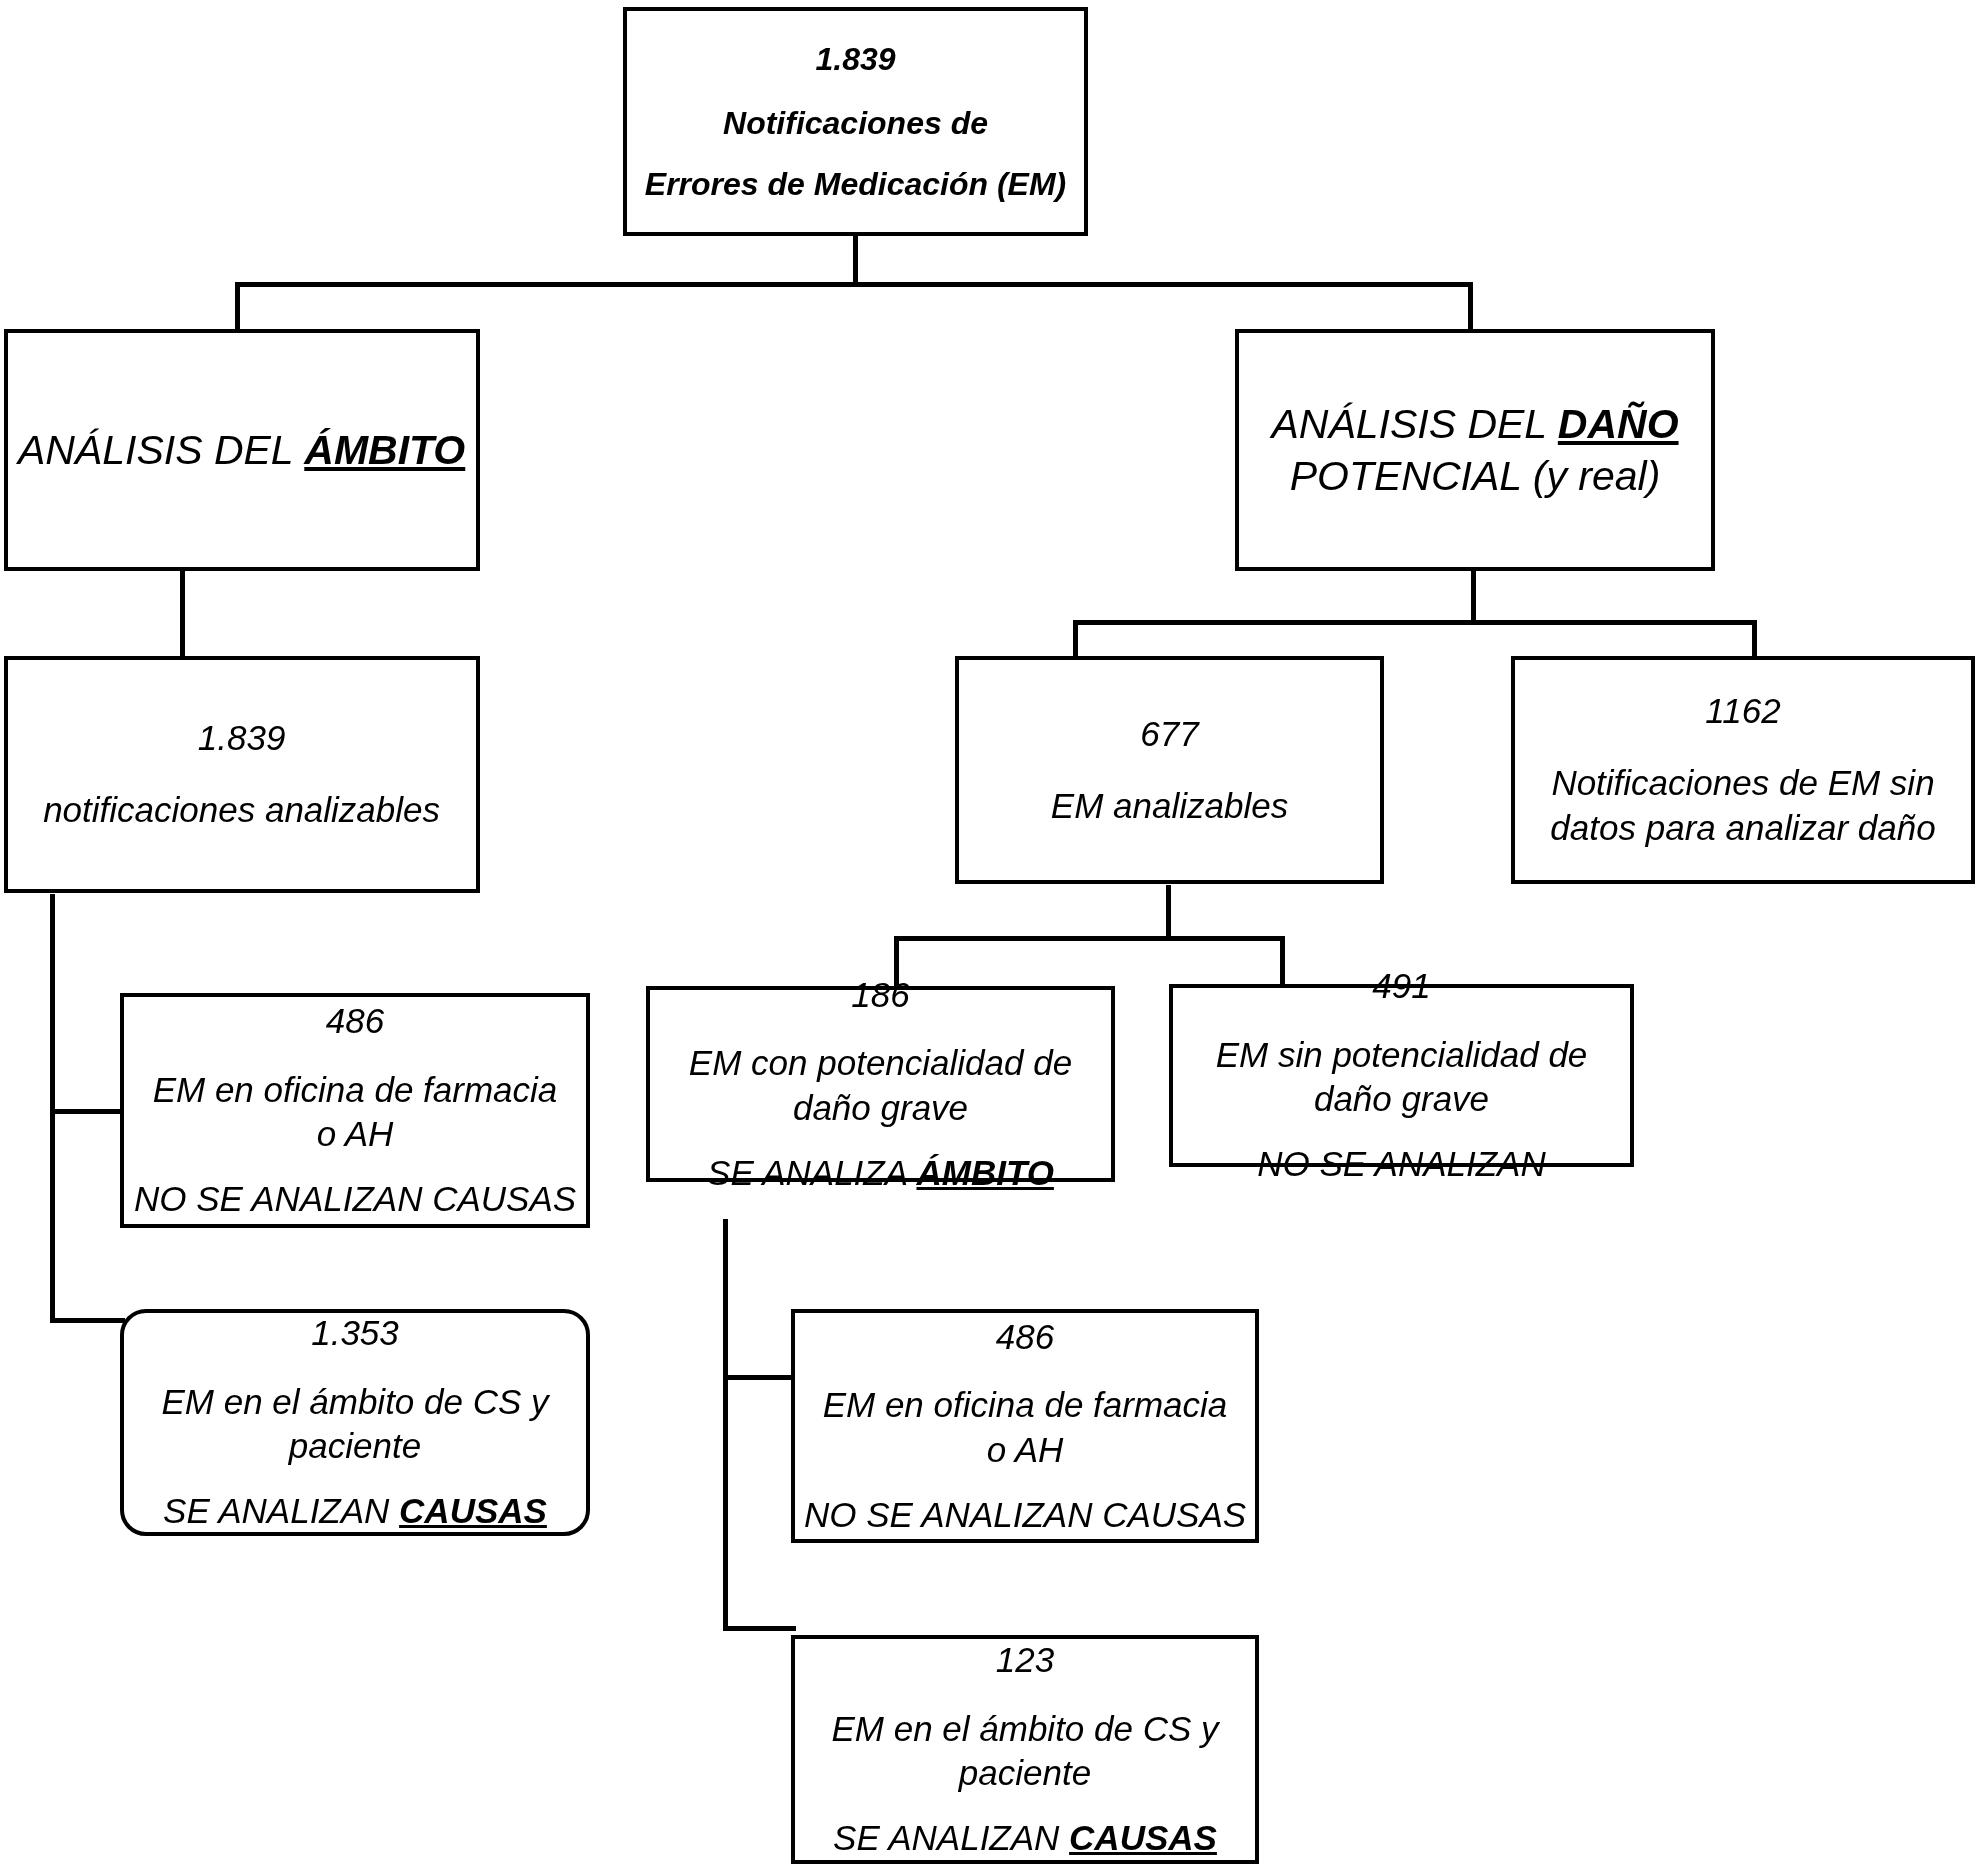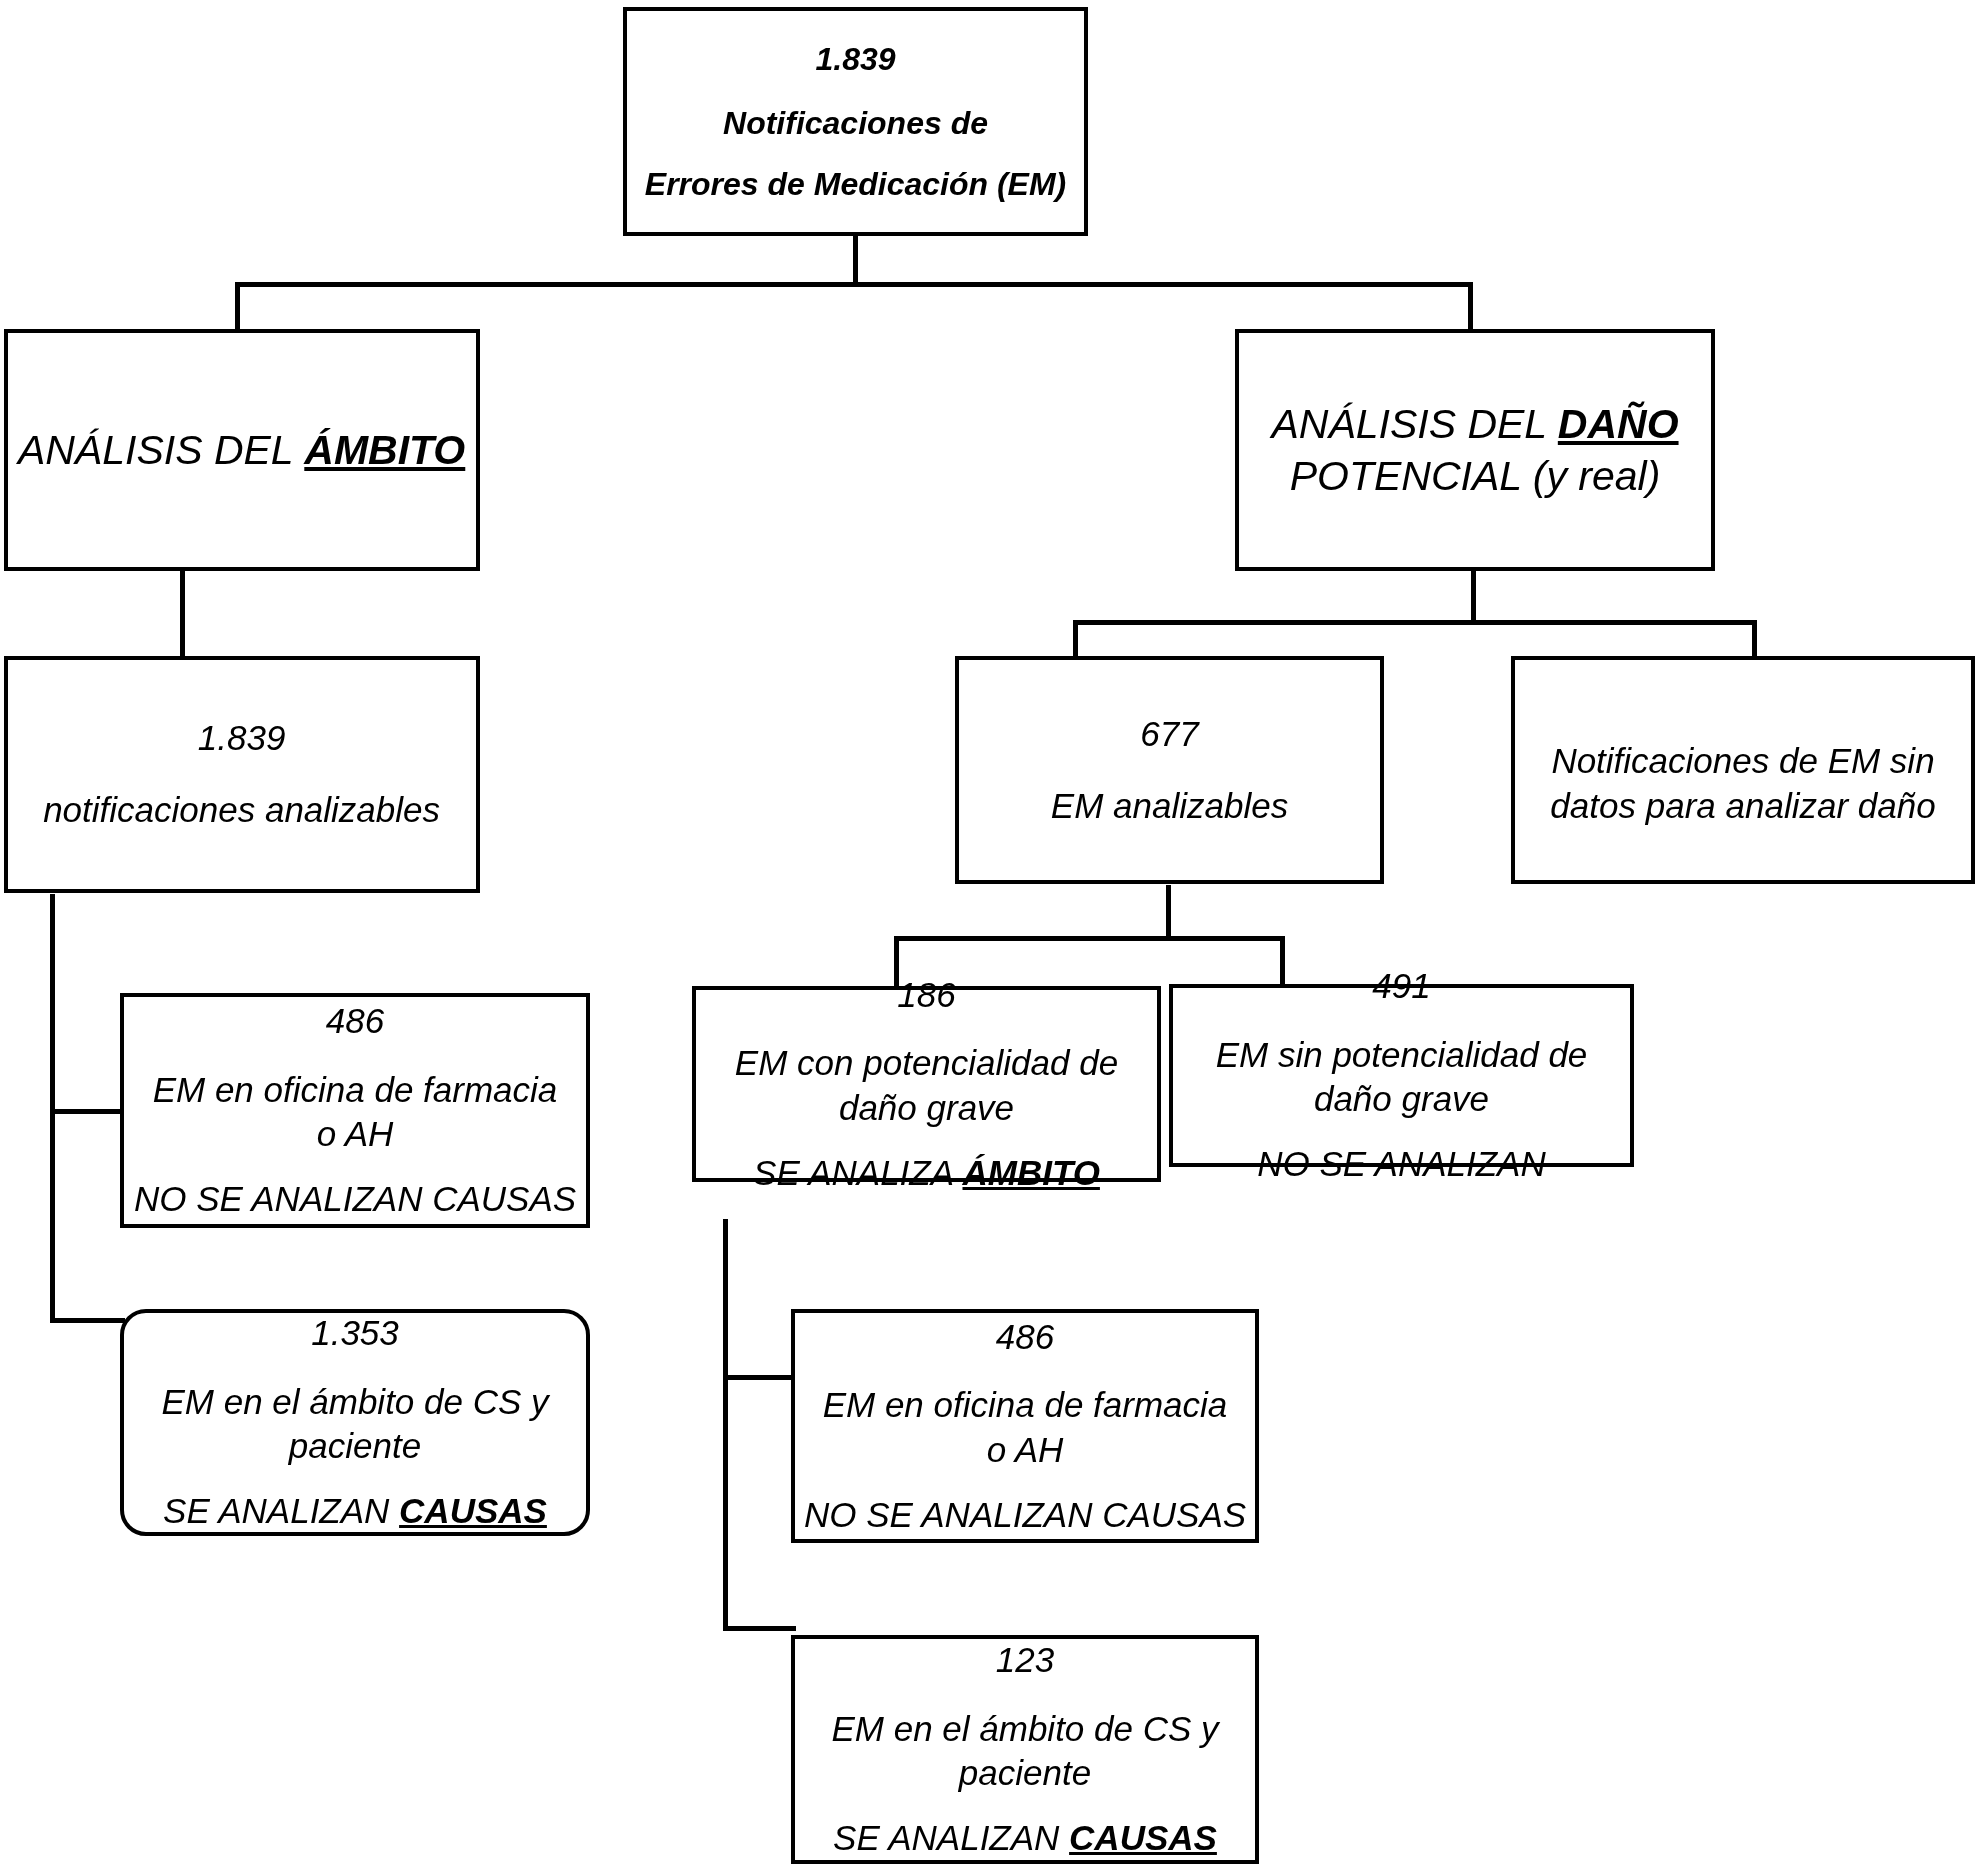--- a/index.html
+++ b/index.html
@@ -108,39 +108,40 @@
     <span class="line">1.839</span>
     <span class="line gap">notificaciones analizables</span>
   </div>
 
   <div class="node t-count" style="left:955px; top:656px; width:429px; height:228px;">
     <span class="line">677</span>
     <span class="line gap">EM analizables</span>
   </div>
 
   <div class="node t-count" style="left:1511px; top:656px; width:464px; height:228px;">
+    <span class="line">1162</span>
     <span class="line gap">Notificaciones de EM sin</span>
     <span class="line">datos para analizar daño</span>
   </div>
 
   <div class="node t-leaf" style="left:120px; top:993px; width:470px; height:235px;">
     <span class="line">486</span>
     <span class="line gap">EM en oficina de farmacia</span>
     <span class="line">o AH</span>
     <span class="line gap-lg">NO SE ANALIZAN CAUSAS</span>
   </div>
 
   <div class="node t-leaf" style="left:120px; top:1309px; width:470px; height:227px;border-radius:26px;">
     <span class="line">1.353</span>
     <span class="line gap">EM en el ámbito de CS y</span>
     <span class="line">paciente</span>
     <span class="line gap-lg"><span>SE ANALIZAN </span><span class="em">CAUSAS</span></span>
   </div>
 
-  <div class="node t-leaf" style="left:692px; top:986px; width:469px; height:196px;">
+  <div class="node t-leaf" style="left:646px; top:986px; width:469px; height:196px;">
     <span class="line">186</span>
     <span class="line gap">EM con potencialidad de</span>
     <span class="line">daño grave</span>
     <span class="line gap-lg"><span>SE ANALIZA </span><span class="em">ÁMBITO</span></span>
   </div>
 
   <div class="node t-leaf" style="left:1169px; top:984px; width:465px; height:183px;">
     <span class="line">491</span>
     <span class="line gap">EM sin potencialidad de</span>
     <span class="line">daño grave</span>

